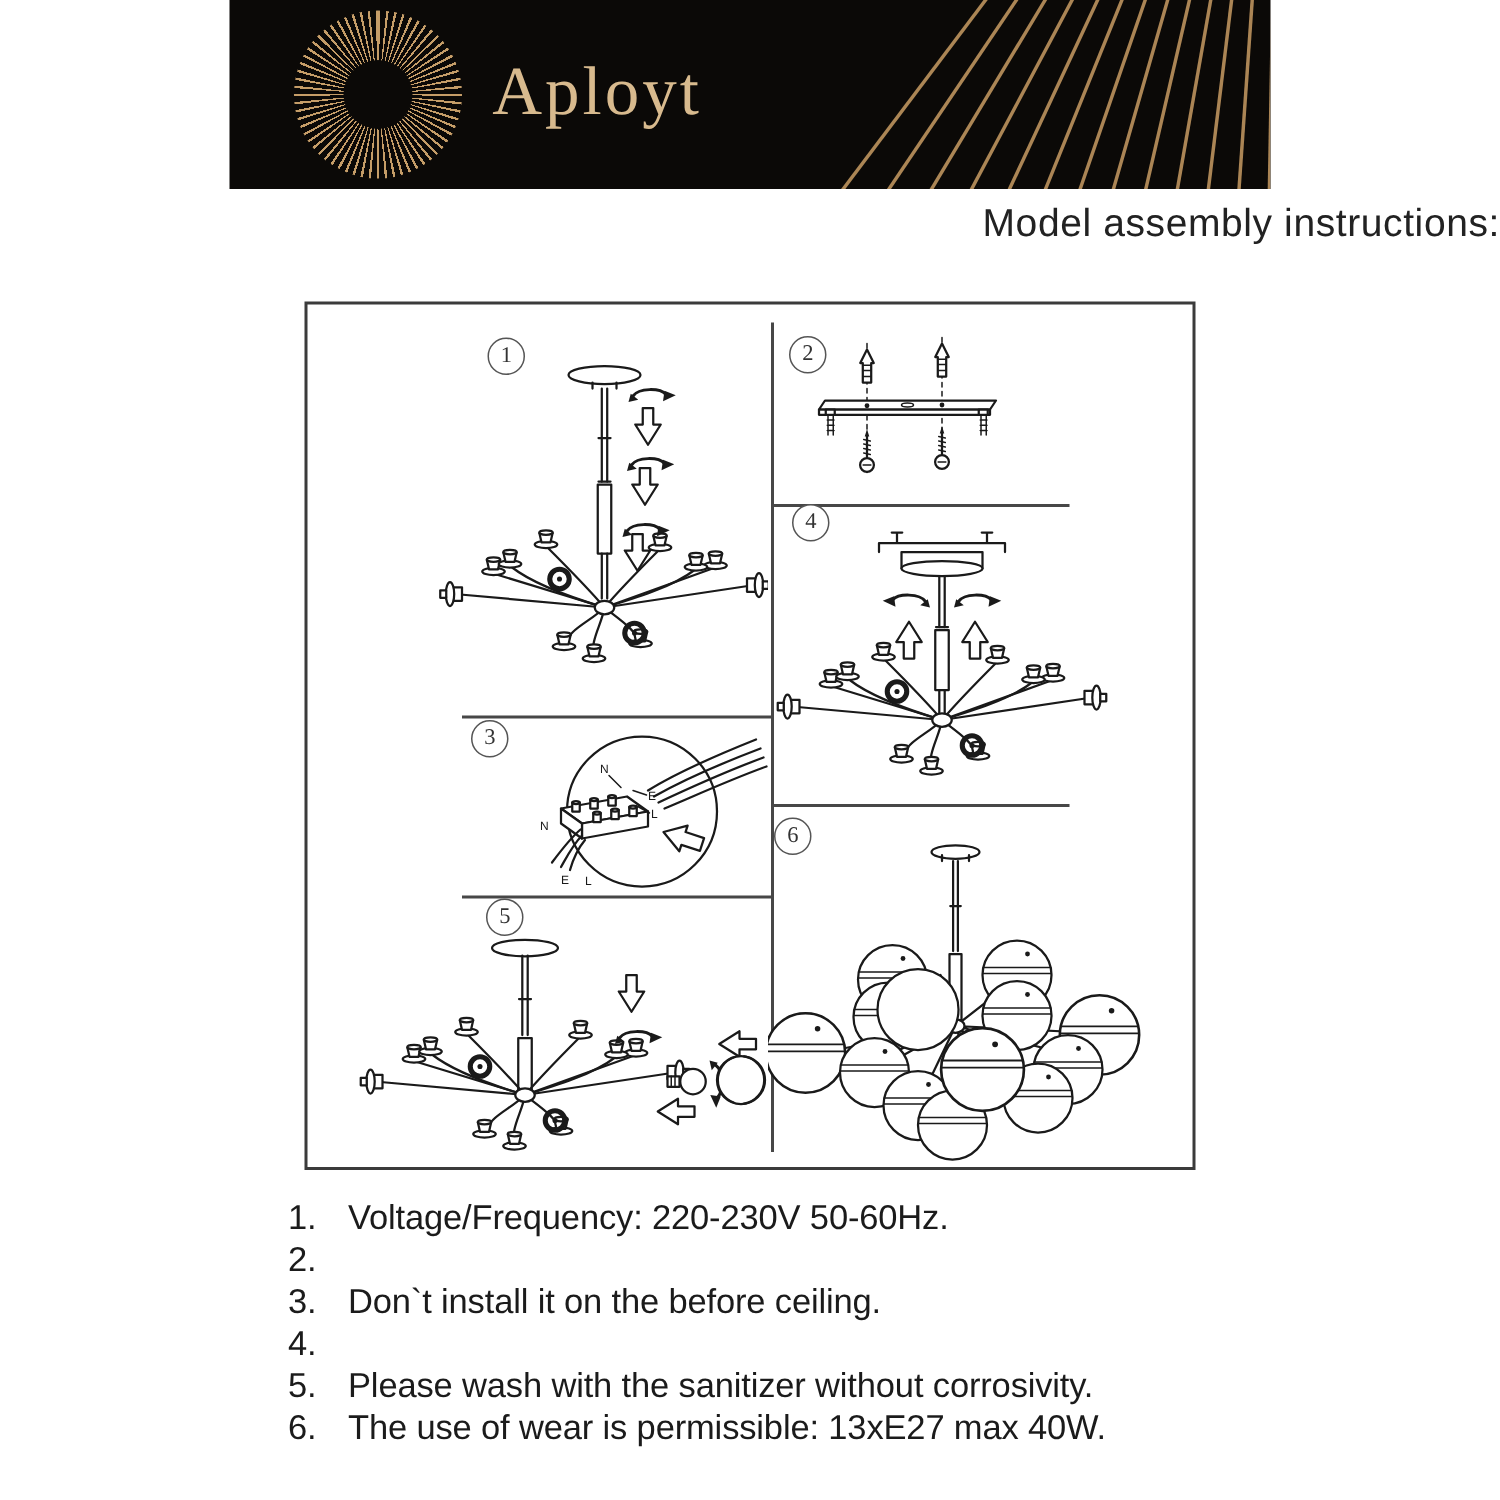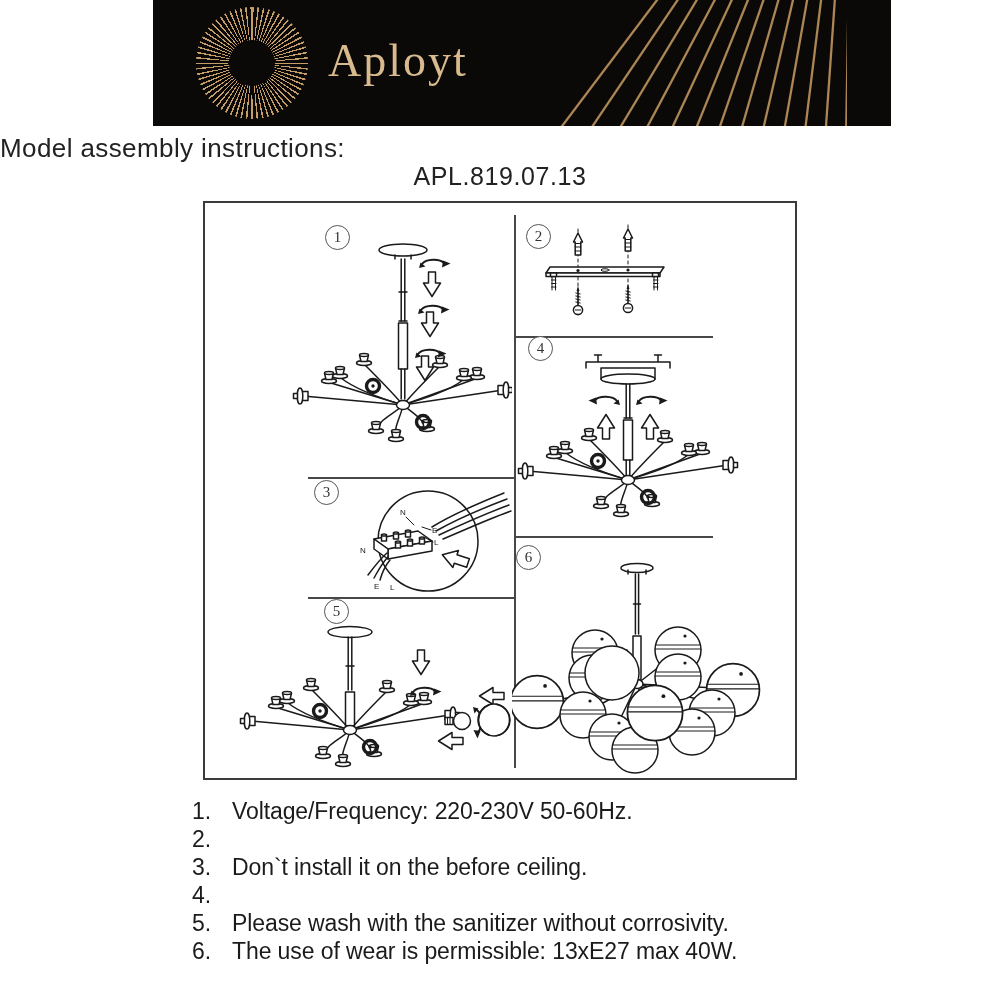--- a/index.html
+++ b/index.html
@@ -1,28 +1,28 @@
 <!DOCTYPE html>
 <html><head>
 <meta charset="utf-8">
 <style>
   html,body{margin:0;padding:0;background:#fff;}
   .page{position:relative;width:1000px;height:1000px;background:#ffffff;overflow:hidden;
         font-family:"Liberation Sans",sans-serif;color:#1c1c1c;}
   
-  .banner{position:absolute;left:153px;top:0;width:694px;height:126px;background:#0b0907;overflow:hidden;padding-left:44px;}
+  .banner{position:absolute;left:153px;top:0;width:694px;height:126px;background:#0b0907;overflow:hidden;}
   .sunrays{position:absolute;left:43px;top:7px;width:112px;height:112px;border-radius:50%;
            background:repeating-conic-gradient(#c59d68 0deg 1.7deg, rgba(11,9,7,0) 1.7deg 5.6deg);}
   .suncore{position:absolute;left:76px;top:40px;width:46px;height:46px;border-radius:50%;background:#0b0907;}
   .brand{position:absolute;left:160px;top:28px;width:170px;text-align:center;
          font-family:"Liberation Serif",serif;font-weight:400;font-size:46px;line-height:66px;
          color:#d8ba8e;letter-spacing:2px;}
   .fan{position:absolute;left:0;top:0;}
   
-  .title1{position:absolute;left:0;top:133px;width:1000px;text-align:left;font-size:26px;letter-spacing:.4px;color:#222;}
+  .title1{position:absolute;left:0;top:133px;width:1000px;text-align:right;font-size:26px;letter-spacing:.4px;color:#222;}
   .title2{position:absolute;left:0;top:162px;width:1000px;text-align:center;font-size:25px;letter-spacing:.6px;color:#222;}
   
   .dbox{position:absolute;left:203px;top:201px;width:594px;height:579px;border:2px solid #3b3b3b;box-sizing:border-box;background:#fff;}
   .vline{position:absolute;left:309px;top:12px;width:2px;height:553px;background:#474747;}
   .hl{position:absolute;height:2px;background:#474747;}
   .hlL1{left:103px;top:274px;width:206px;}
   .hlL2{left:103px;top:394px;width:206px;}
   .hlR1{left:309px;top:133px;width:199px;}
   .hlR2{left:309px;top:333px;width:199px;}
   
@@ -136,21 +136,20 @@
         <line x1="700" y1="-60" x2="700" y2="900" transform="rotate(25 700 -260)"></line>
         <line x1="700" y1="-60" x2="700" y2="900" transform="rotate(28 700 -260)"></line>
         <line x1="700" y1="-60" x2="700" y2="900" transform="rotate(31 700 -260)"></line>
         <line x1="700" y1="-60" x2="700" y2="900" transform="rotate(34 700 -260)"></line>
         <line x1="700" y1="-60" x2="700" y2="900" transform="rotate(37 700 -260)"></line>
       </g>
     </svg>
   </div>
 
   <div class="title1">Model assembly instructions:</div>
-  <div class="title2">APL.819.07.13</div>
 
   <div class="dbox">
     <div class="vline"></div>
     <div class="hl hlL1"></div>
     <div class="hl hlL2"></div>
     <div class="hl hlR1"></div>
     <div class="hl hlR2"></div>
   </div>
 
   <div class="step" style="left:325px;top:225px;">1</div>

